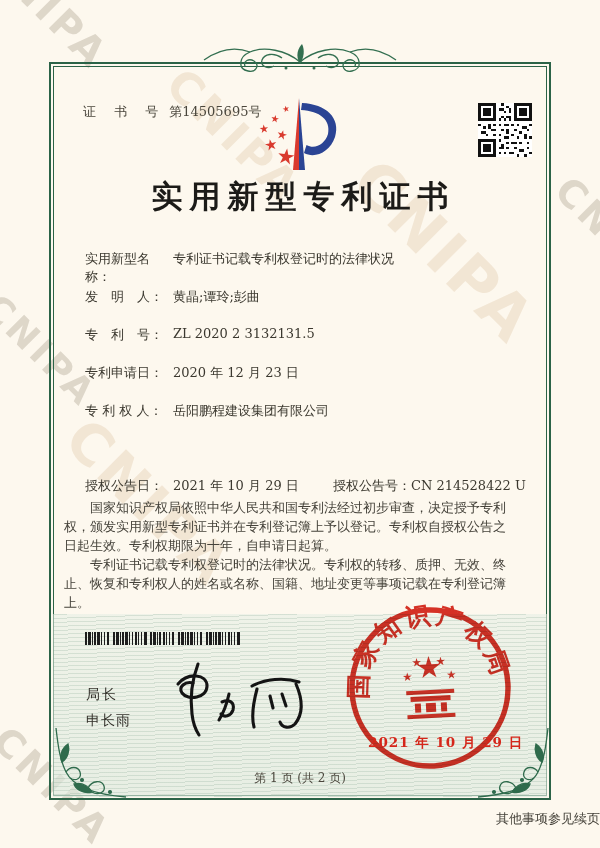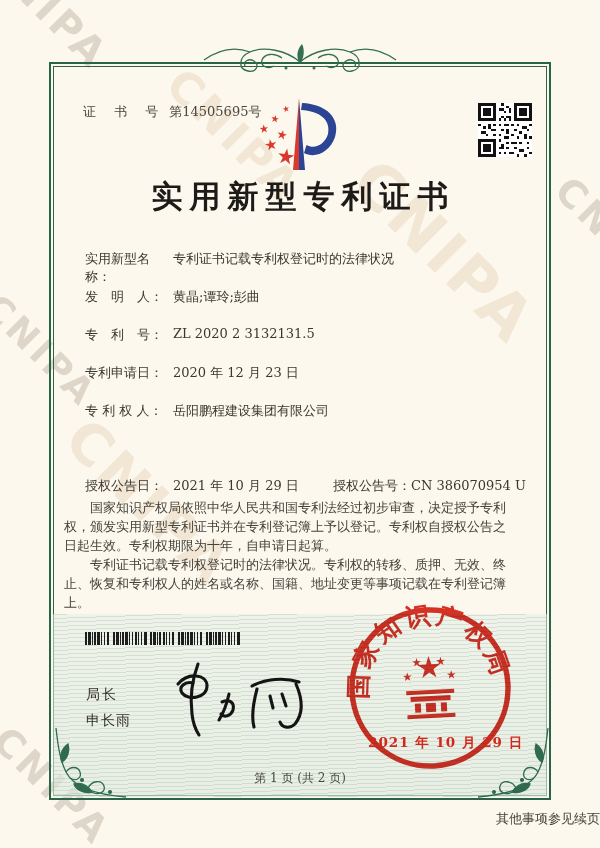--- a/index.html
+++ b/index.html
@@ -225,21 +225,21 @@
   </div>
   <div class="field f-filing">
     <span class="flabel">专利申请日：</span><span class="fvalue">2020 年 12 月 23 日</span>
   </div>
   <div class="field f-patentee">
     <span class="flabel">专 利 权 人：</span><span class="fvalue">岳阳鹏程建设集团有限公司</span>
   </div>
   <div class="field f-grant">
     <span class="flabel">授权公告日：</span><span class="fvalue" style="width:140px">2021 年 10 月 29 日</span>
     <span class="grant-right">
-      <span>授权公告号：</span><span>CN 386070954 U</span>
+      <span>授权公告号：</span><span>CN 214528422 U</span>
     </span>
   </div>
 
   <div class="legal">
     <p>国家知识产权局依照中华人民共和国专利法经过初步审查，决定授予专利权，颁发实用新型专利证书并在专利登记簿上予以登记。专利权自授权公告之日起生效。专利权期限为十年，自申请日起算。</p>
     <p>专利证书记载专利权登记时的法律状况。专利权的转移、质押、无效、终止、恢复和专利权人的姓名或名称、国籍、地址变更等事项记载在专利登记簿上。</p>
   </div>
 
   <div class="barcode"></div>
 

